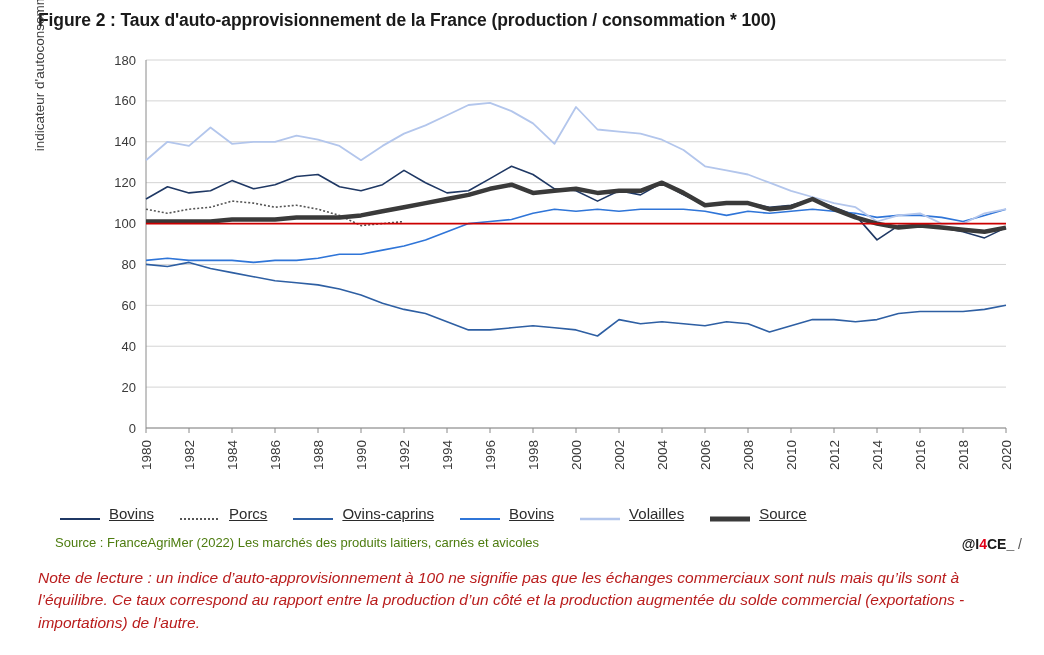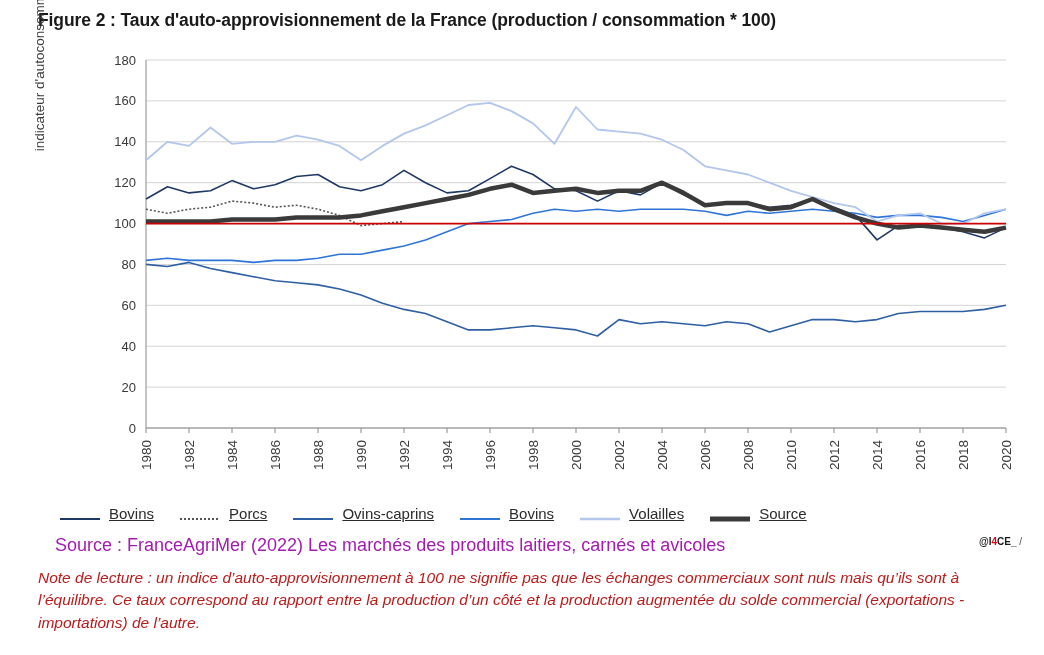--- a/index.html
+++ b/index.html
@@ -77,28 +77,28 @@
     width: 40px;
     height: 0;
     margin-right: 9px;
     position: relative;
   }
   .legend-label { white-space: nowrap; }
   .source {
     position: absolute;
     left: 55px;
     top: 535px;
-    font-size: 18px;
-    color: #a21caf;
+    font-size: 13px;
+    color: #4d7c0f;
   }
   .brand {
     position: absolute;
     right: 22px;
     top: 536px;
-    font-size: 10px;
+    font-size: 14px;
     font-weight: bold;
     color: #1a1a1a;
   }
   .brand .accent { color: #e00018; }
   .brand .slash { font-weight: normal; color: #555; }
   .note {
     position: absolute;
     left: 38px;
     top: 567px;
     width: 990px;

